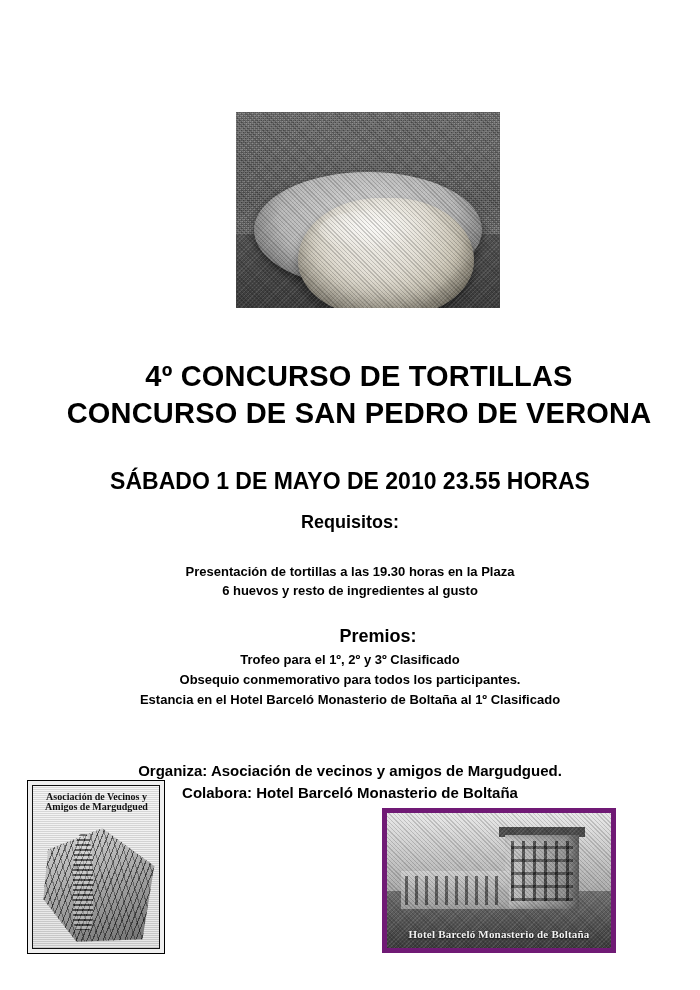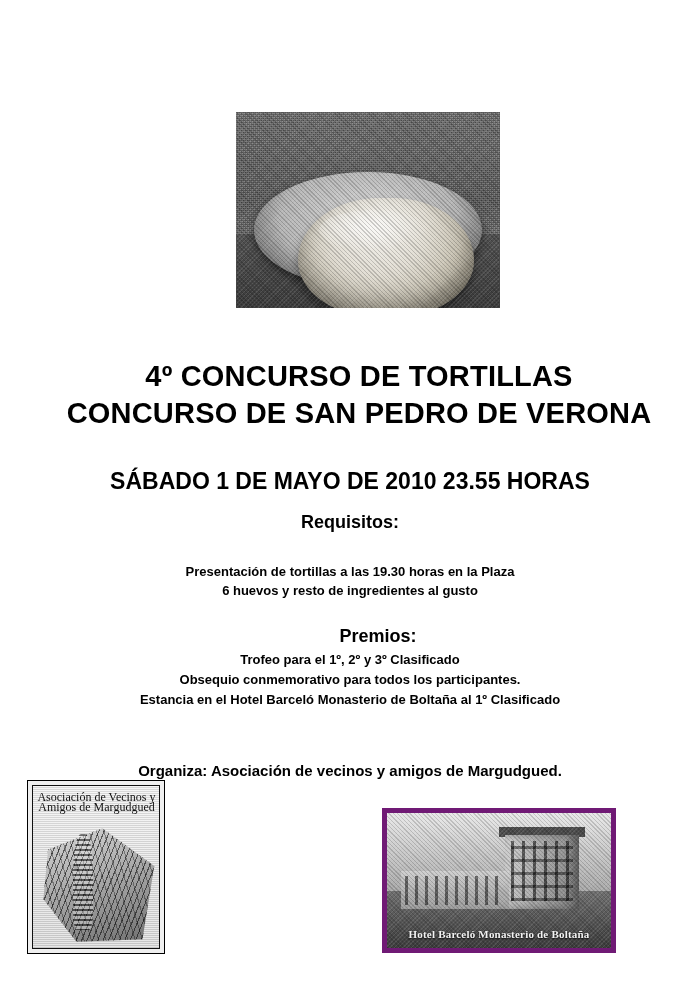--- a/index.html
+++ b/index.html
@@ -156,22 +156,22 @@
       repeating-linear-gradient(0deg, rgba(0,0,0,0.10) 0 1px, rgba(255,255,255,0.3) 1px 2px),
       linear-gradient(180deg, #f2f2f2 0%, #dcdcdc 100%);
     overflow: hidden;
   }
   .assoc-logo .assoc-text {
     position: absolute;
     left: 1px; right: 0;
     top: 6px;
     text-align: center;
     font-family: "Liberation Serif", serif;
-    font-weight: normal;
-    font-size: 12px;
+    font-weight: bold;
+    font-size: 10px;
     line-height: 10px;
     color: #111;
   }
   .assoc-logo .glyph {
     position: absolute;
     left: 8px;
     top: 40px;
     width: 118px;
     height: 118px;
     background:
@@ -304,20 +304,21 @@
 
   <div class="section-heading pre">Premios:</div>
   <div class="body-block premios">
     <div>Trofeo para el  1º, 2º y 3º Clasificado</div>
     <div>Obsequio conmemorativo para todos los participantes.</div>
     <div>Estancia en el Hotel Barceló Monasterio de Boltaña al 1º Clasificado</div>
   </div>
 
   <div class="body-block organiza">
     <div>Organiza: Asociación de vecinos y amigos de Margudgued.</div>
+    <div>Colabora: Hotel Barceló Monasterio de Boltaña</div>
   </div>
 
   <div class="assoc-logo">
     <div class="inner">
       <div class="assoc-text">
         <div>Asociación de Vecinos y</div>
         <div>Amigos de Margudgued</div>
       </div>
       <div class="glyph"></div>
       <div class="stalk"></div>

